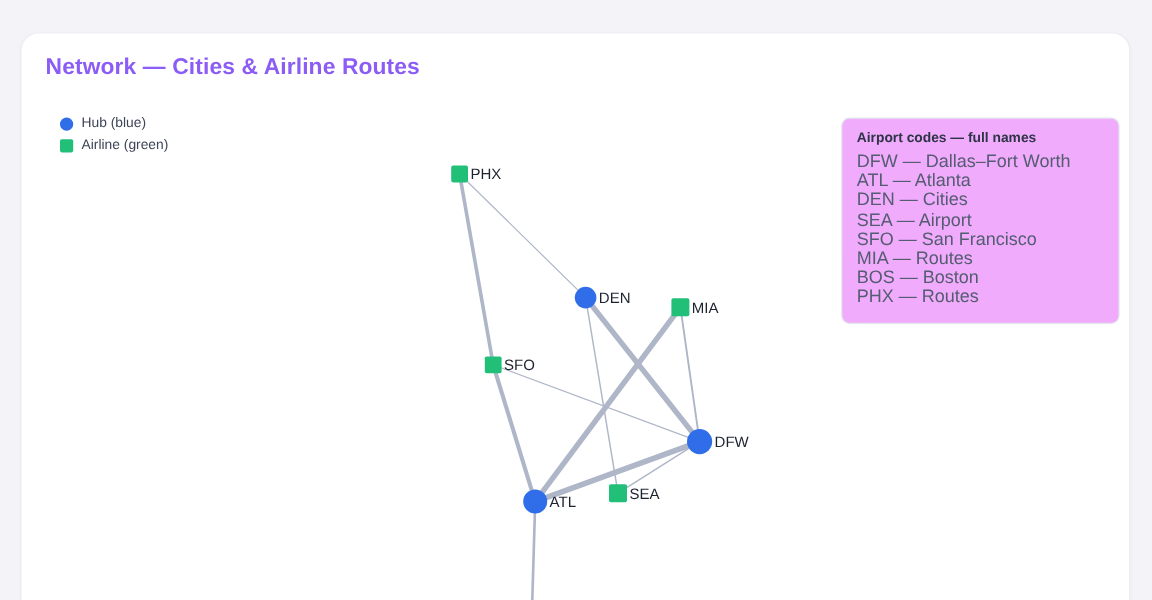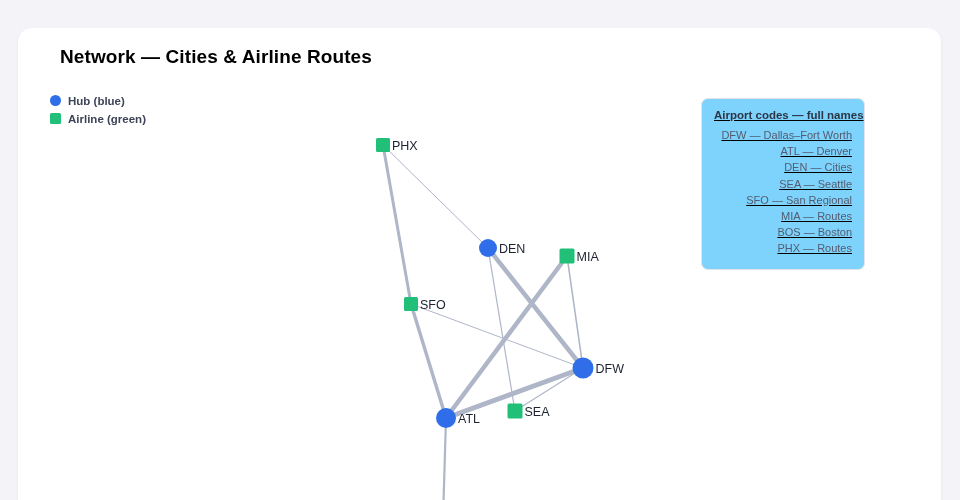--- a/index.html
+++ b/index.html
@@ -27,79 +27,75 @@
     box-shadow: 0 1px 3px rgba(23, 27, 47, 0.07);
     overflow: hidden;
   }
 
   .card-title {
     position: absolute;
     left: 20px;
     top: 18px;
     font-size: 19px;
     font-weight: bold;
-    color: #000000;
+    color: #8b5cf6;
     letter-spacing: 0.1px;
     white-space: nowrap;
-    margin-left: 22px;
   }
 
   
   .type-legend {
     position: absolute;
     left: 32px;
     top: 64px;
   }
   .type-legend-row {
     display: flex;
-    align-items: center;
+    align-items: flex-end;
     height: 17px;
     margin-bottom: 1px;
-    font-weight: bold;
   }
   .swatch {
     width: 11px;
     height: 11px;
     margin-right: 7px;
     flex: 0 0 auto;
   }
   .swatch.circle { border-radius: 50%; }
   .swatch.square { border-radius: 1.5px; }
   .type-legend-label {
     font-size: 11.5px;
     color: #3d4557;
     white-space: nowrap;
   }
 
   
   .codes-panel {
     position: absolute;
     left: 683px;
     top: 70px;
-    width: 164px;
-    background: #7dd3fc;
+    width: 232px;
+    background: #f0abfc;
     border: 1px solid #e3e4ec;
     border-radius: 7px;
     padding: 10px 12px 12px 12px;
     box-sizing: border-box;
-    text-decoration: underline;
   }
   .codes-title {
     font-size: 11.5px;
     font-weight: bold;
     color: #2d3446;
     margin-bottom: 6px;
     white-space: nowrap;
   }
   .codes-row {
-    font-size: 11px;
+    font-size: 15px;
     color: #545c70;
     line-height: 16.2px;
     white-space: nowrap;
-    text-align: right;
   }
 
   
   .graph-svg {
     position: absolute;
     left: 0;
     top: 0;
     width: 923px;
     height: 520px;
   }
@@ -160,23 +156,23 @@
         <text class="node-label" x="506.5" y="387.5" fill="#1d2230">SEA</text>
         <text class="node-label" x="440" y="394.5" fill="#1d2230">ATL</text>
         <text class="node-label" x="434" y="564.5" fill="#1d2230">BOS</text>
       </g>
   </svg>
 
   <div class="codes-panel">
     <div class="codes-title">Airport codes — full names</div>
     <div id="codes-rows">
         <div class="codes-row">DFW — Dallas–Fort Worth</div>
-        <div class="codes-row">ATL — Denver</div>
+        <div class="codes-row">ATL — Atlanta</div>
         <div class="codes-row">DEN — Cities</div>
-        <div class="codes-row">SEA — Seattle</div>
-        <div class="codes-row">SFO — San Regional</div>
+        <div class="codes-row">SEA — Airport</div>
+        <div class="codes-row">SFO — San Francisco</div>
         <div class="codes-row">MIA — Routes</div>
         <div class="codes-row">BOS — Boston</div>
         <div class="codes-row">PHX — Routes</div>
       </div>
   </div>
 
 </div>
 
 </body></html>

